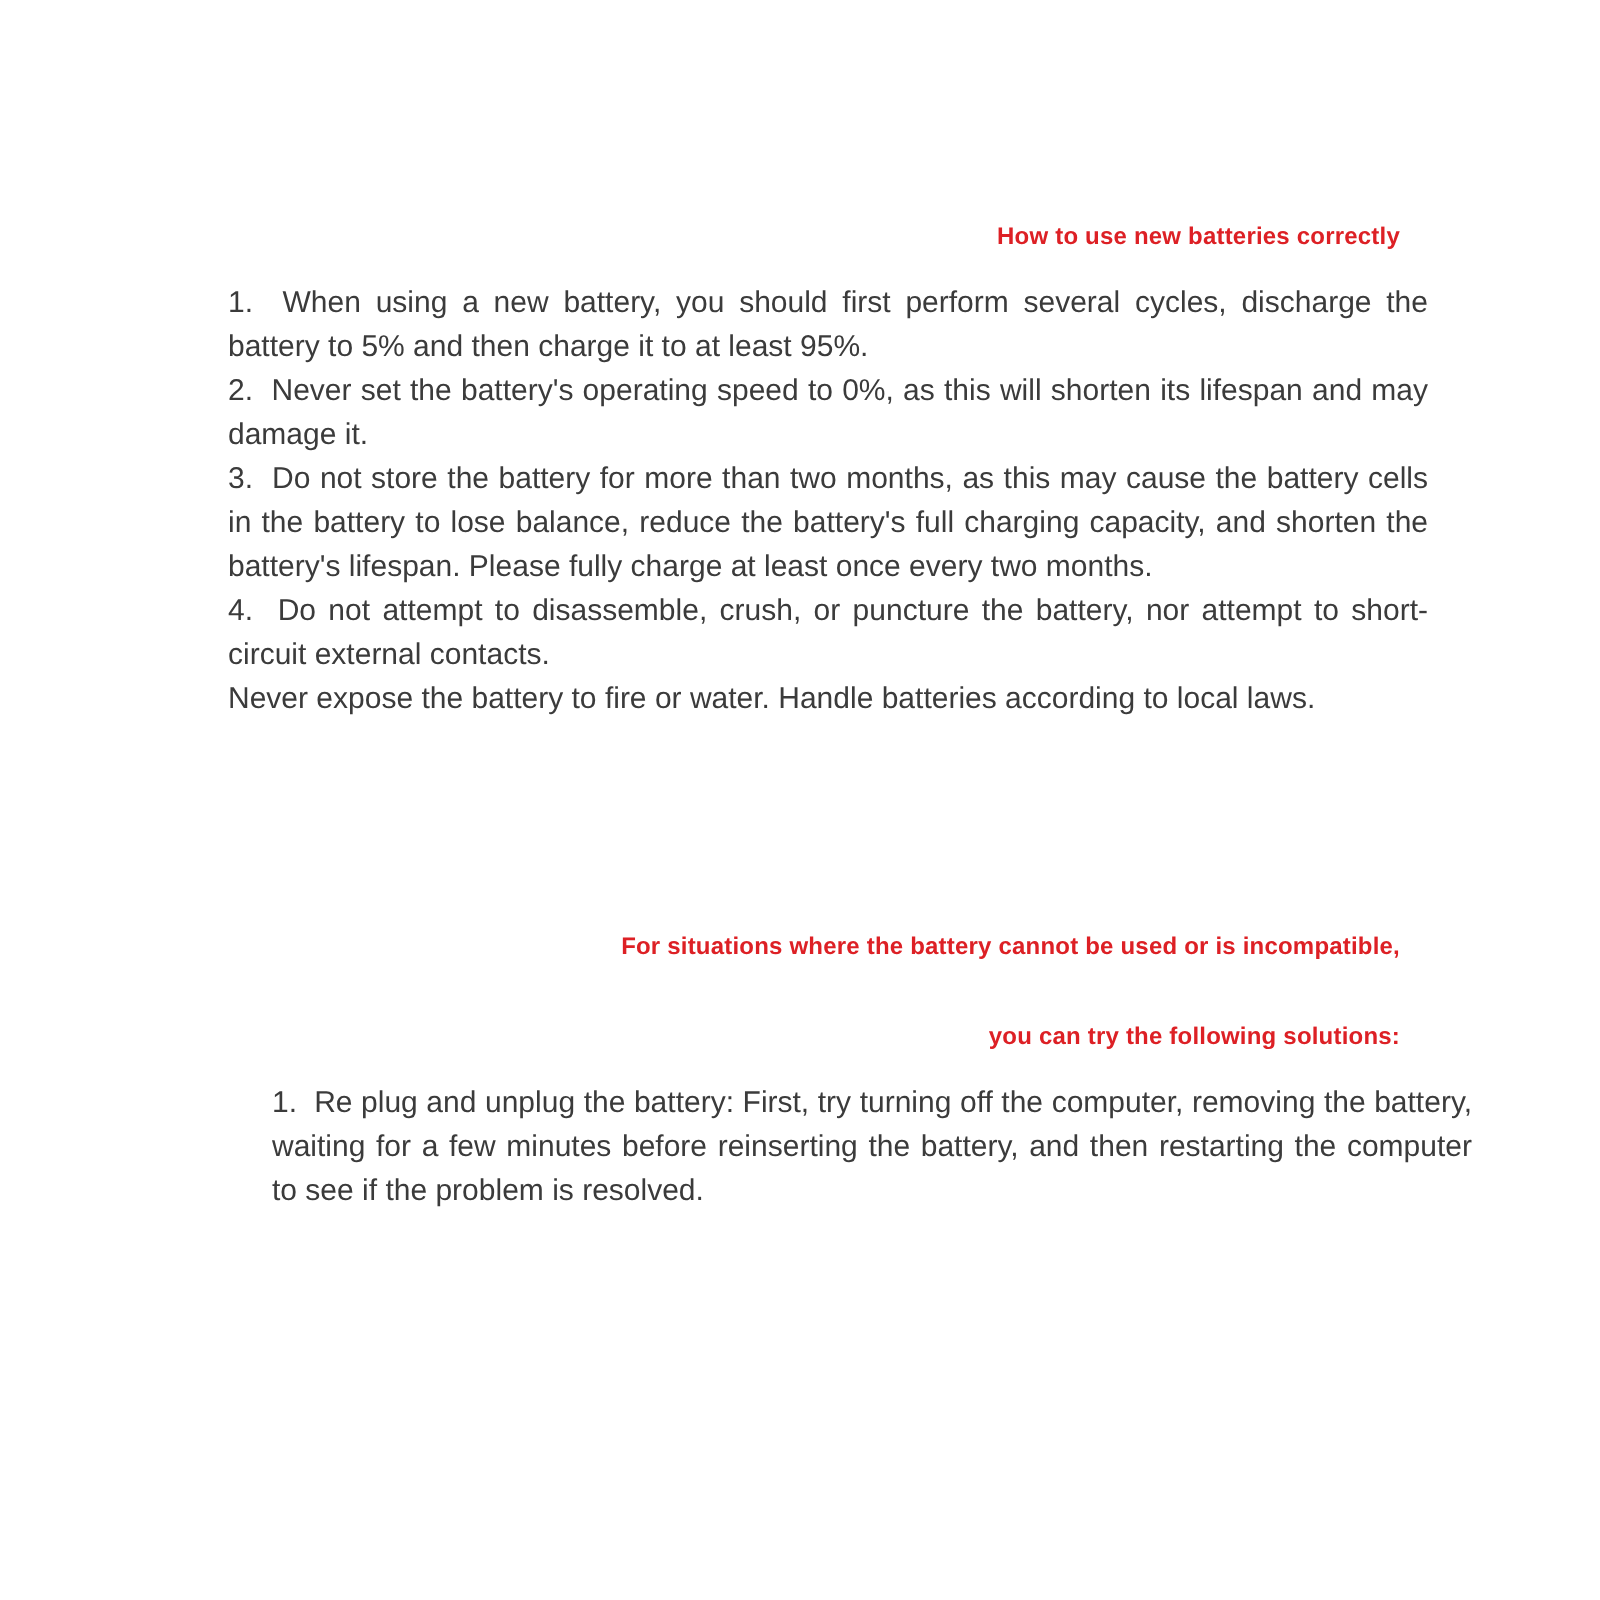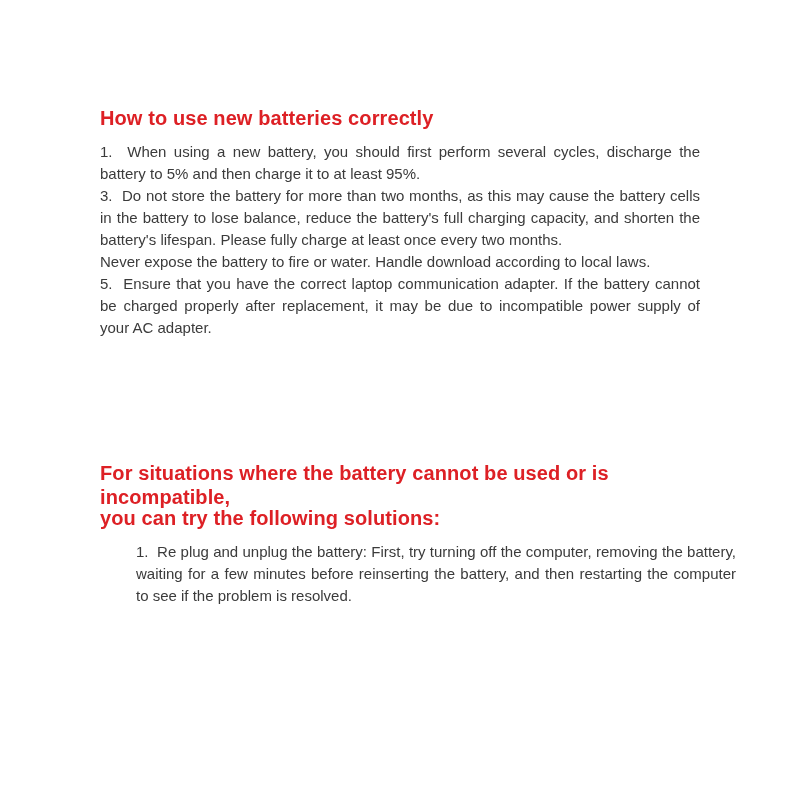--- a/index.html
+++ b/index.html
@@ -15,51 +15,52 @@
     font-family: "Liberation Sans", sans-serif;
     overflow: hidden;
   }
   .col {
     position: absolute;
     left: 100px;
     width: 600px;
   }
   .red-heading {
     color: var(--heading_color, #dd2025);
-    font-size: 20px;
+    font-size: 12px;
     font-weight: 700;
-    text-align: left;
+    text-align: right;
     line-height: 24px;
     letter-spacing: 0.1px;
   }
   .heading-1 { top: 106px; }
   .heading-2a { top: 461px; }
   .heading-2b { top: 506px; }
-  .body-list-1 { top: 141px; }
+  .body-list-1 { top: 141px; margin-left: 14px; }
   .body-list-2 { top: 541px; margin-left: 36px; }
   .body-list p {
     margin: 0;
     color: var(--body_color, #3b3b3b);
     font-size: 15px;
     line-height: 22px;
     text-align: justify;
   }
 </style>
 </head>
 <body>
 
 <div class="page">
 
   <div class="col red-heading heading-1">How to use new batteries correctly</div>
 
   <div class="col body-list body-list-1">
     <p>1.&nbsp; When using a new battery, you should first perform several cycles, discharge the battery to 5% and then charge it to at least 95%.</p>
+    <p>2.&nbsp; Never set the battery's operating speed to 0%, as this will shorten its lifespan and may damage it.</p>
     <p>3.&nbsp; Do not store the battery for more than two months, as this may cause the battery cells in the battery to lose balance, reduce the battery's full charging capacity, and shorten the battery's lifespan. Please fully charge at least once every two months.</p>
-    <p>Never expose the battery to fire or water. Handle download according to local laws.</p>
-    <p>5.&nbsp; Ensure that you have the correct laptop communication adapter. If the battery cannot be charged properly after replacement, it may be due to incompatible power supply of your AC adapter.</p>
+    <p>4.&nbsp; Do not attempt to disassemble, crush, or puncture the battery, nor attempt to short-circuit external contacts.</p>
+    <p>Never expose the battery to fire or water. Handle batteries according to local laws.</p>
   </div>
 
   <div class="col red-heading heading-2a">For situations where the battery cannot be used or is incompatible,</div>
 
   <div class="col red-heading heading-2b">you can try the following solutions:</div>
 
   <div class="col body-list body-list-2">
     <p>1.&nbsp; Re plug and unplug the battery: First, try turning off the computer, removing the battery, waiting for a few minutes before reinserting the battery, and then restarting the computer to see if the problem is resolved.</p>
   </div>
 

